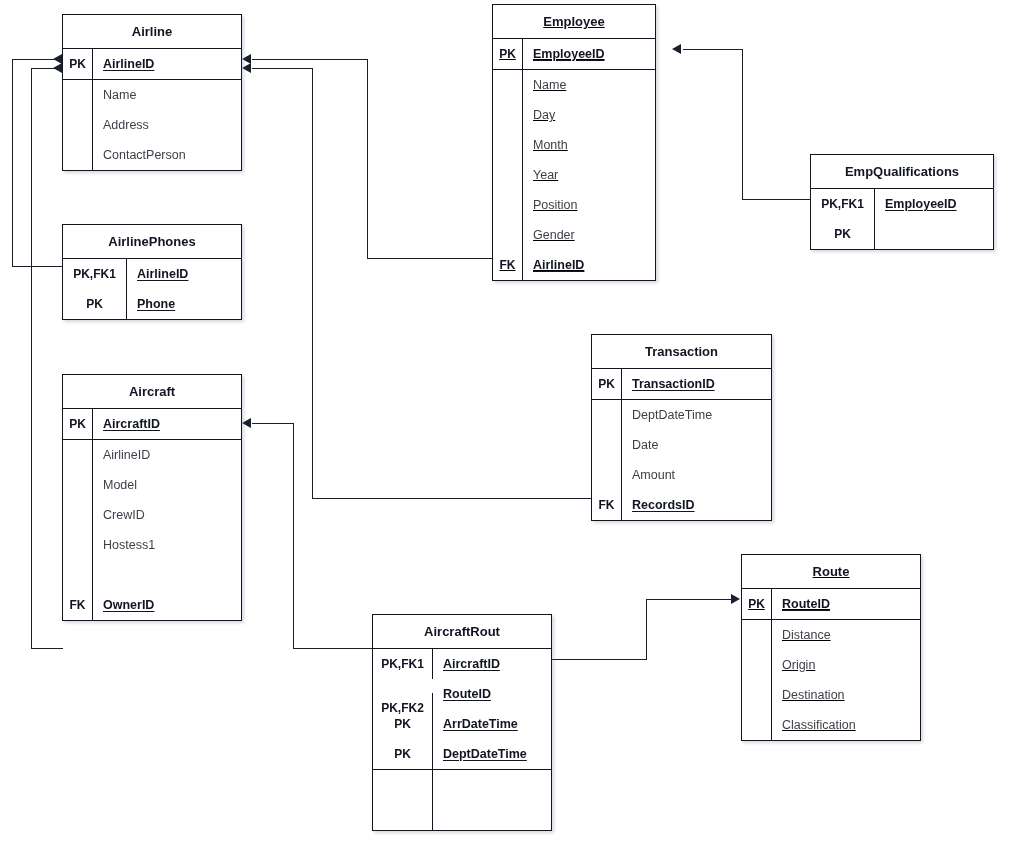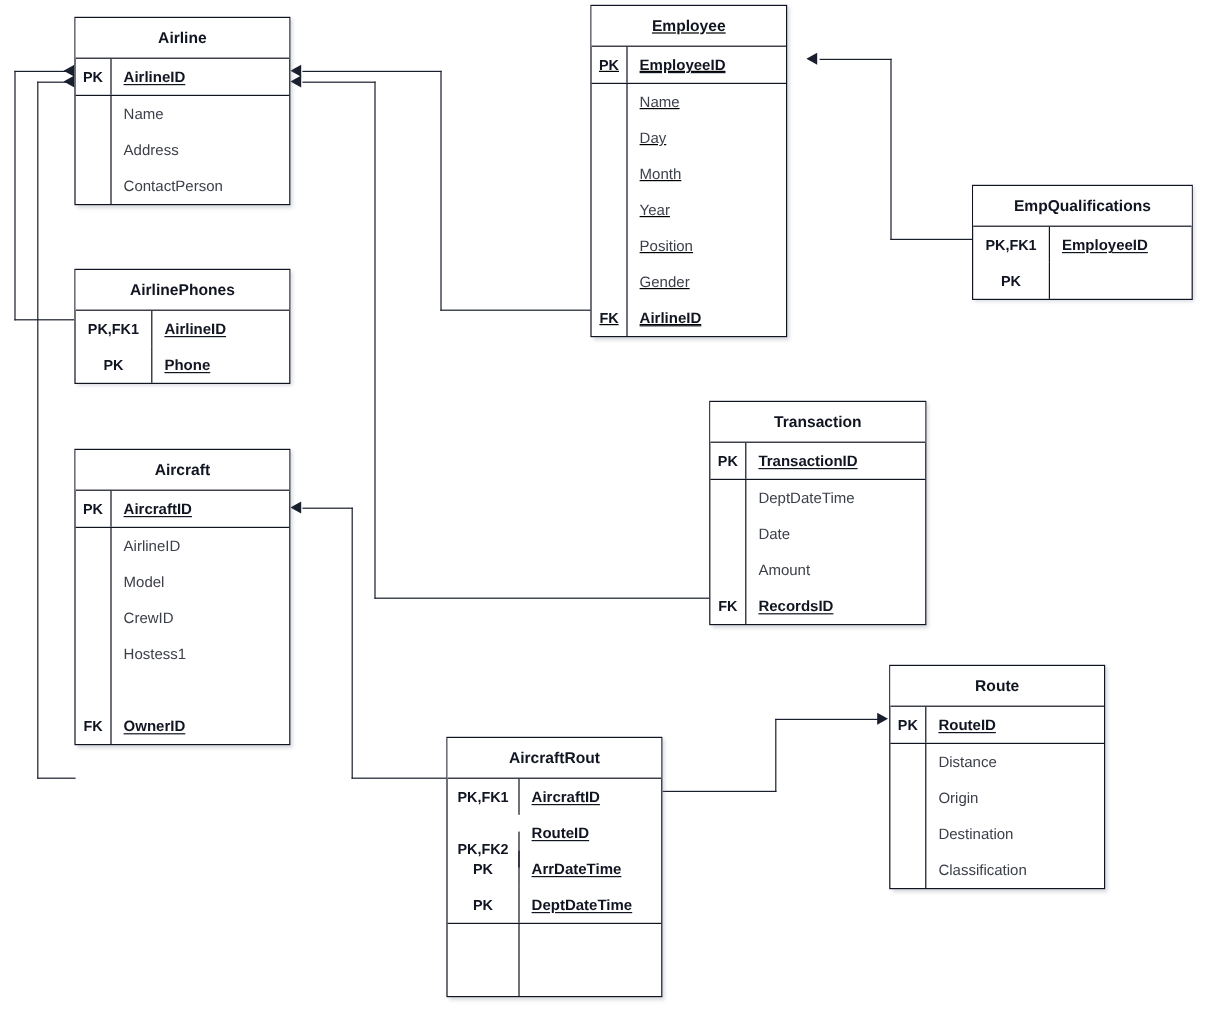--- a/index.html
+++ b/index.html
@@ -320,21 +320,21 @@
           <div class="attr-row">
             <div class="key-cell" style="flex-basis: 30px; width: 30px;"></div>
             <div class="name-cell">Amount</div>
           </div>
           <div class="attr-row">
             <div class="key-cell" style="flex-basis: 30px; width: 30px;">FK</div>
             <div class="name-cell key">RecordsID</div>
           </div>
         </div>
       </div>
-      <div class="entity" style="left: 741px; top: 554px; width: 180px;">
+      <div class="entity" style="left: 741px; top: 554px; width: 180px; text-decoration: underline;">
         <div class="entity-title">Route</div>
         <div class="section">
           <div class="attr-row">
             <div class="key-cell" style="flex-basis: 30px; width: 30px;">PK</div>
             <div class="name-cell key">RouteID</div>
           </div>
         </div>
         <div class="section">
           <div class="attr-row">
             <div class="key-cell" style="flex-basis: 30px; width: 30px;"></div>

